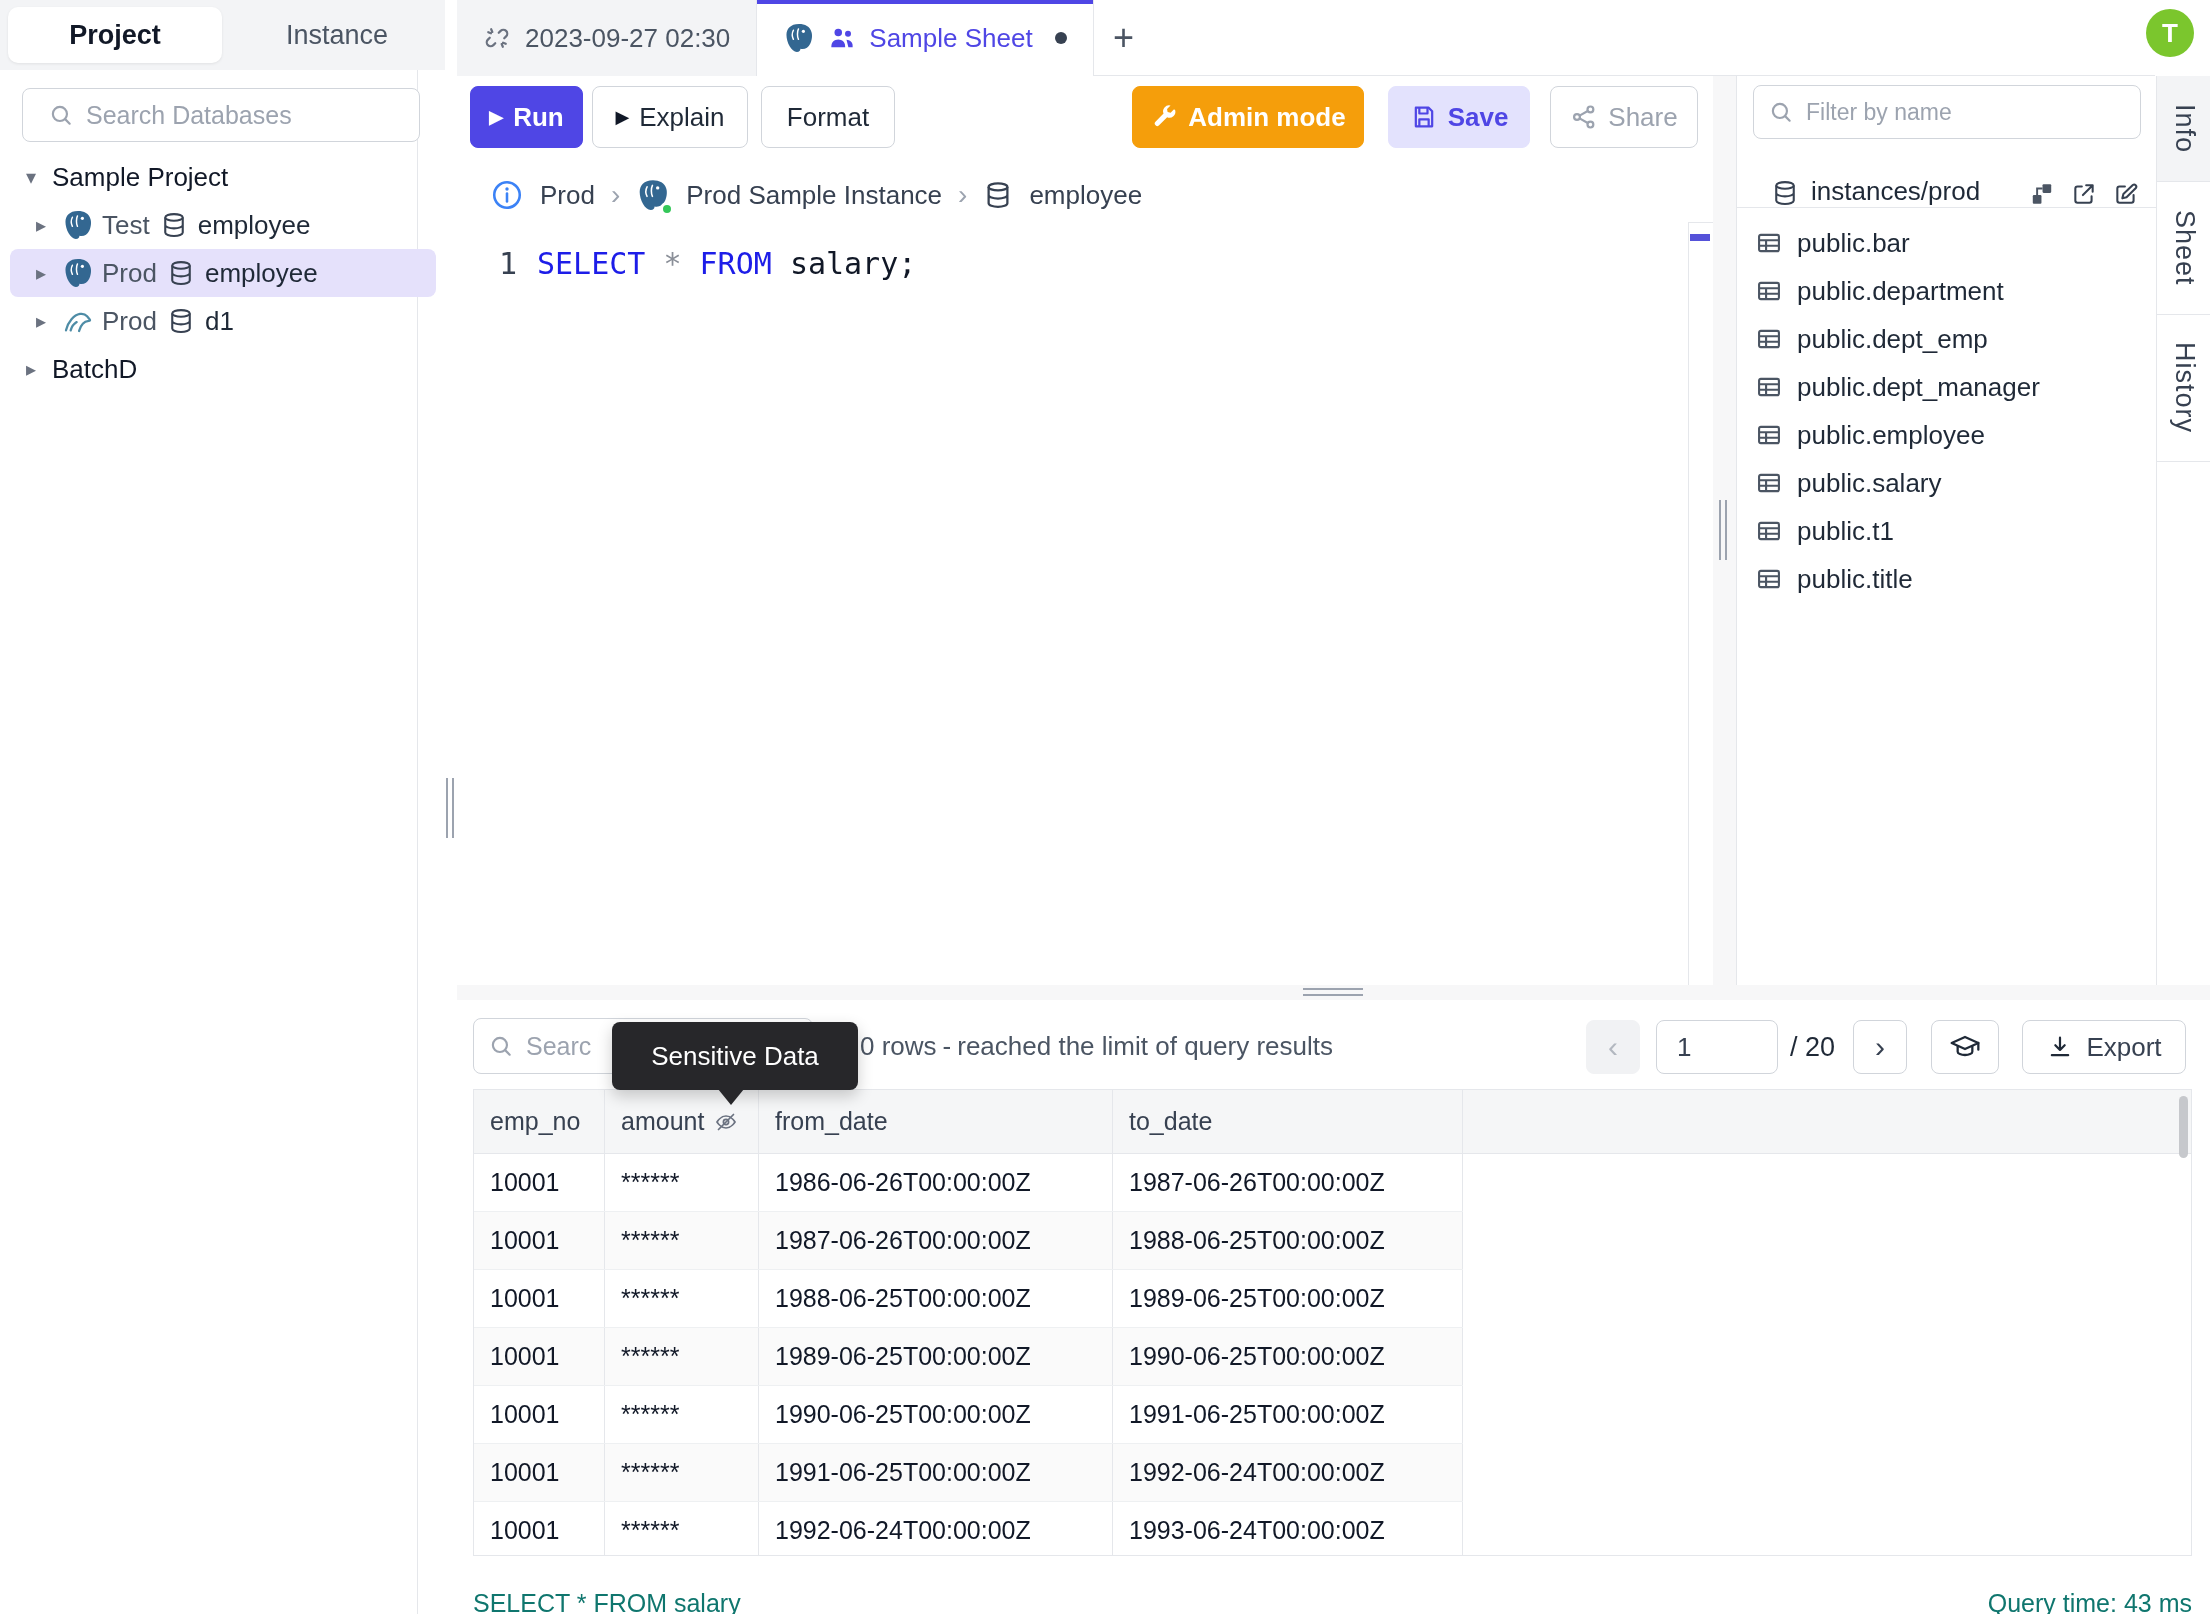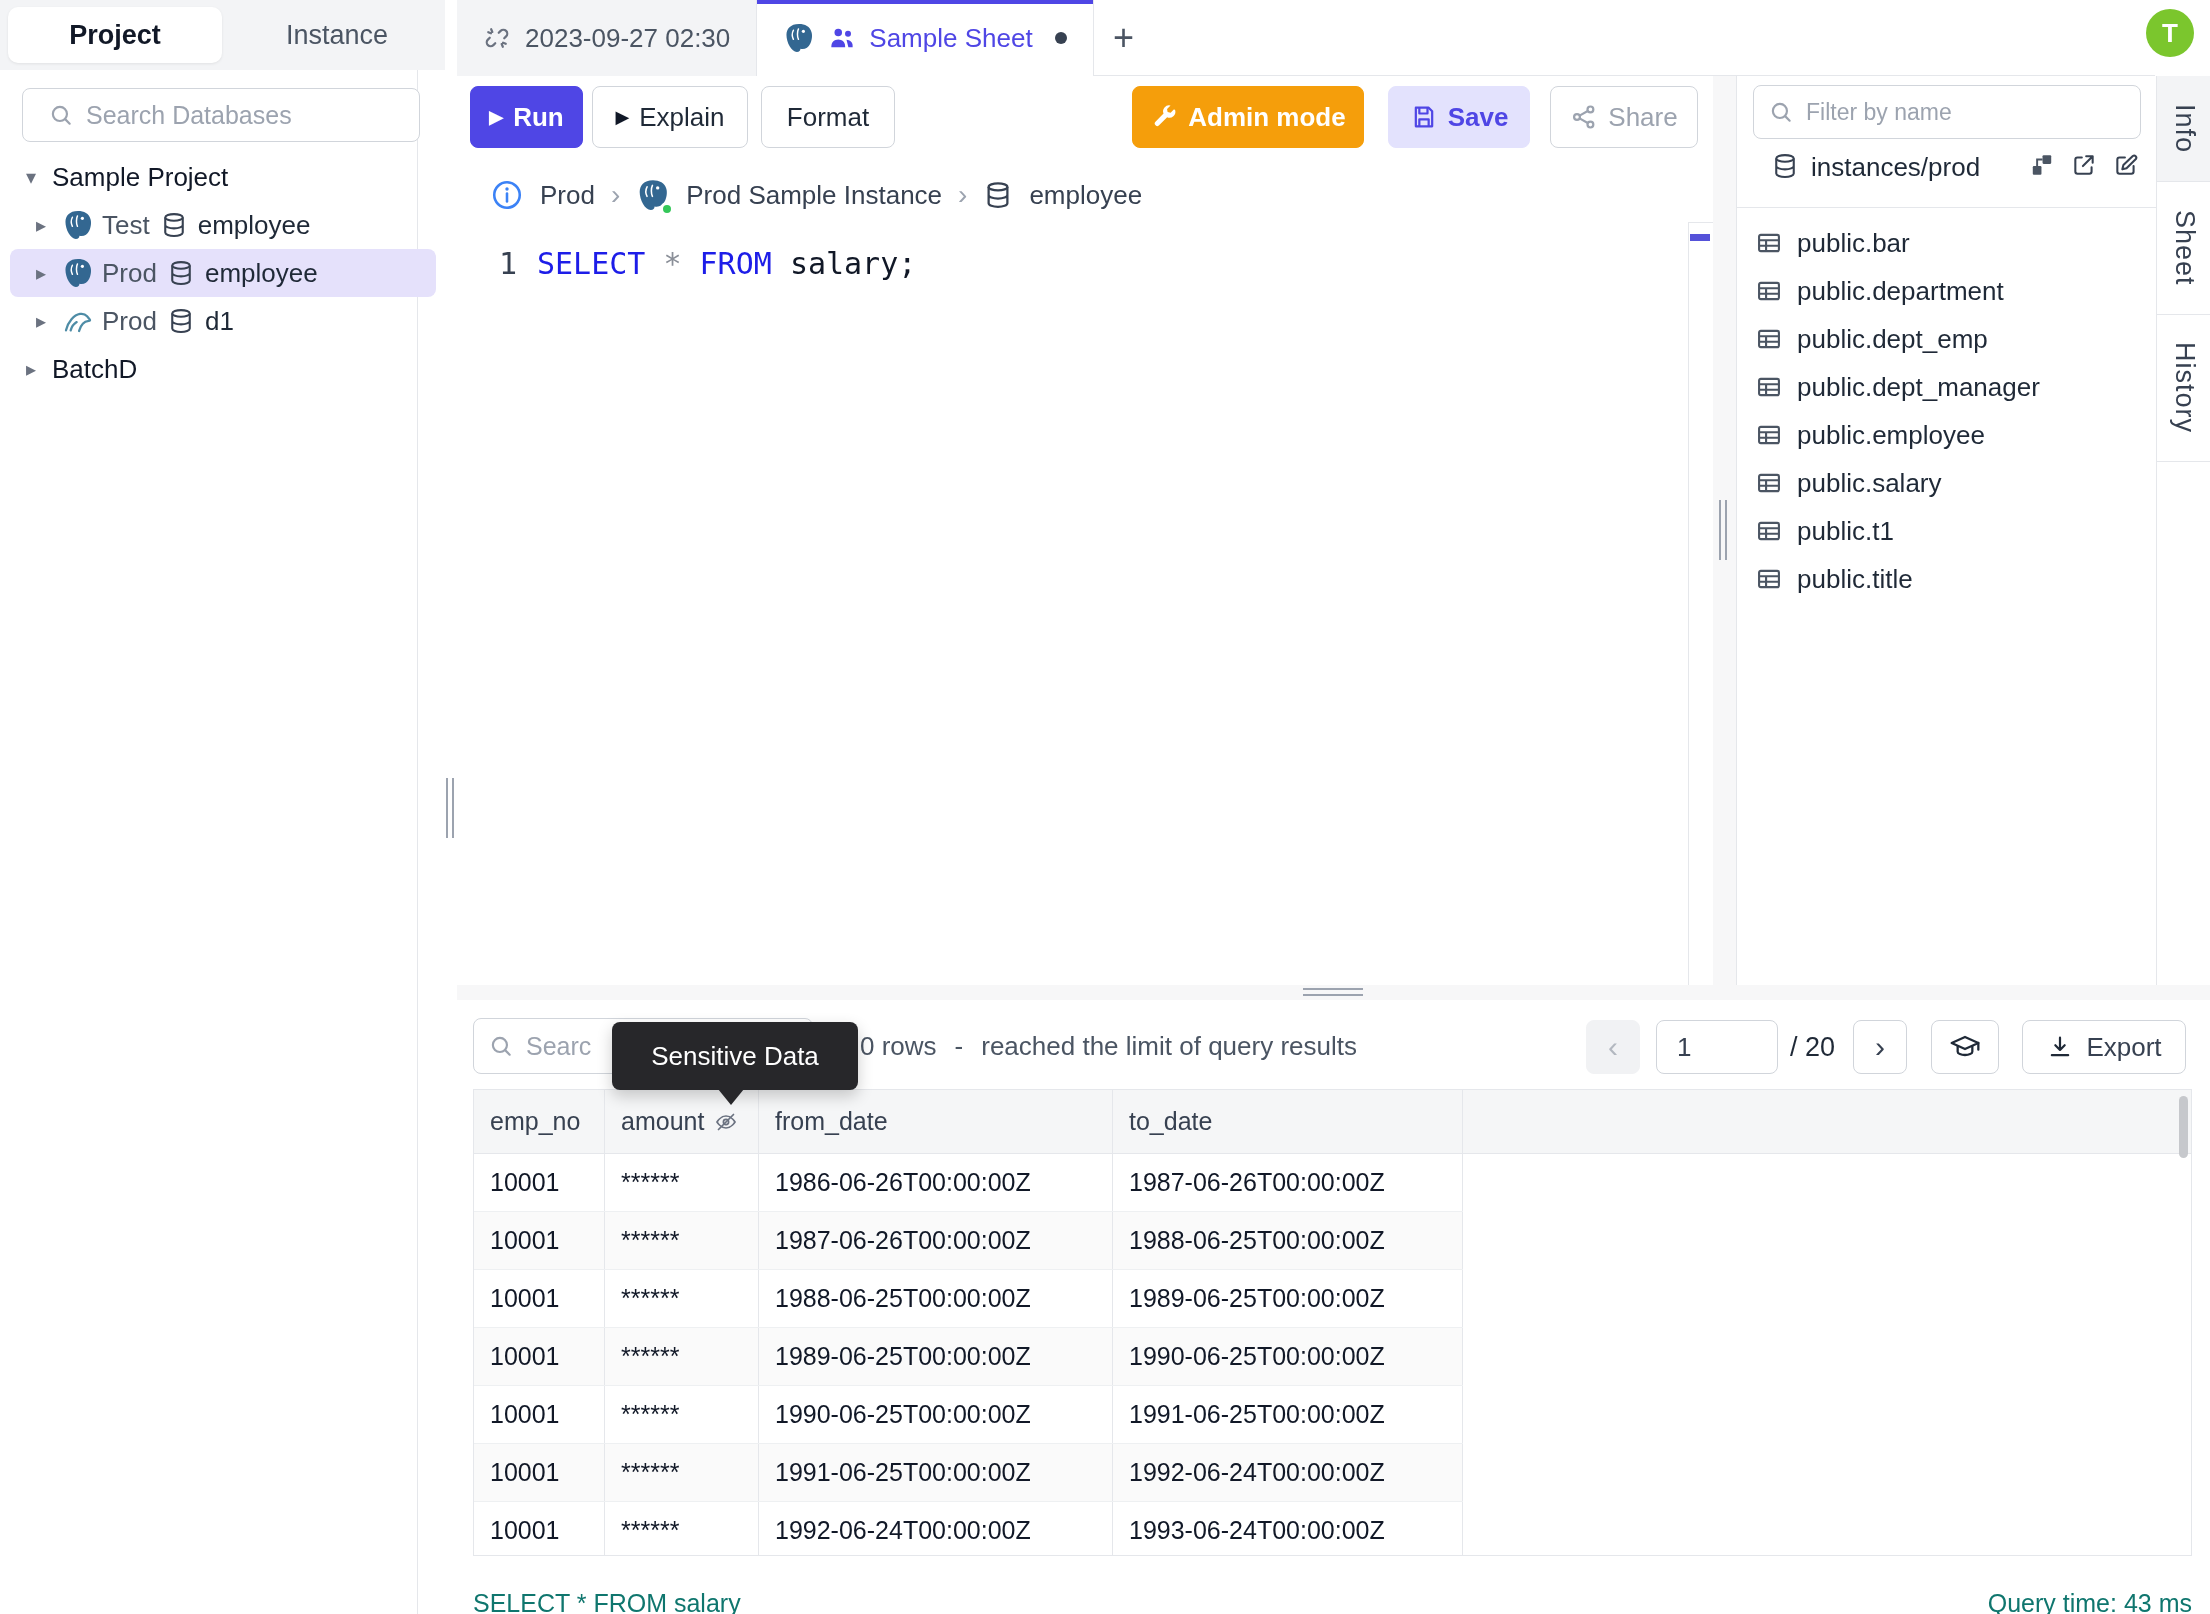--- a/index.html
+++ b/index.html
@@ -74,41 +74,41 @@
   #lsplit .grip{position:absolute;top:778px;left:1px;width:0;height:60px;border-left:2px solid #9ca3af;border-right:2px solid #9ca3af;padding-left:4px}
   #hsplit{left:457px;top:985px;width:1753px;height:15px;background:#f7f7f8;cursor:row-resize}
   #hsplit .grip{position:absolute;left:846px;top:3px;width:60px;height:0;border-top:2px solid #9ca3af;border-bottom:2px solid #9ca3af;padding-top:4px}
 
   
   #rpanel{left:1736px;top:76px;width:420px;height:909px;border-left:1px solid var(--border);background:#fff}
   #rp-filter{position:absolute;left:16px;top:9px;width:388px;height:54px;border:1px solid var(--input-border);border-radius:8px;
              display:flex;align-items:center;padding:0 14px;background:#fff}
   #rp-filter input{border:0;outline:0;font-size:23px;color:var(--text);width:100%;margin-left:12px;font-family:inherit}
   #rp-filter input::placeholder{color:var(--ph)}
-  #rp-instance{position:absolute;left:0;top:76px;width:420px;height:56px;display:flex;align-items:flex-start;padding:0 18px;
+  #rp-instance{position:absolute;left:0;top:76px;width:420px;height:56px;display:flex;align-items:flex-end;padding:0 18px;
                border-bottom:1px solid var(--border);font-size:26px;color:var(--text)}
   #rp-instance .grow{flex:1;margin-left:12px}
   #rp-instance .icon{margin-left:16px;cursor:pointer}
   #rp-list{position:absolute;left:0;top:134px;width:420px;bottom:0;overflow:hidden;padding-top:9px}
   .tbl-item{height:48px;display:flex;align-items:center;padding:0 18px;font-size:26px;color:var(--text);cursor:pointer}
   .tbl-item .icon{margin-right:14px}
 
   
   #sidetabs{left:2156px;top:76px;width:54px;height:909px;border-left:1px solid var(--border);background:#fff}
   .vtab{writing-mode:vertical-rl;display:flex;align-items:center;justify-content:center;width:54px;
         font-size:27px;color:#374151;border-bottom:1px solid var(--border);cursor:pointer;letter-spacing:1px}
   .vtab.active{background:var(--strip)}
 
   
   #results{left:457px;top:1000px;width:1753px;height:614px;background:#fff}
   #res-search{position:absolute;left:16px;top:18px;width:340px;height:56px;border:1px solid var(--input-border);
               border-radius:8px;display:flex;align-items:center;padding:0 14px;background:#fff}
   #res-search input{border:0;outline:0;font-size:25px;color:var(--text);width:100%;margin-left:12px;font-family:inherit}
   #res-search input::placeholder{color:var(--ph)}
-  #rows-info{position:absolute;left:403px;top:18px;height:56px;display:flex;align-items:center;gap:18px;font-size:26px;color:var(--text2)}
+  #rows-info{position:absolute;left:403px;top:18px;height:56px;display:flex;align-items:center;gap:6px;font-size:26px;color:var(--text2)}
   .pgbtn{position:absolute;top:20px;height:54px;border-radius:8px;display:flex;align-items:center;justify-content:center;
          font-size:30px;background:#fff;border:1px solid var(--input-border);color:#374151;cursor:pointer}
   #pg-prev{left:1129px;width:54px;background:#f1f2f4;border-color:#f1f2f4;color:#b3b8c0}
   #pg-input{left:1199px;width:122px;font-size:26px;justify-content:flex-start;padding-left:20px;cursor:text}
   #pg-total{position:absolute;left:1333px;top:20px;height:54px;display:flex;align-items:center;font-size:27px;color:var(--text)}
   #pg-next{left:1396px;width:54px}
   #pg-cap{left:1474px;width:68px}
   #pg-export{left:1565px;width:164px;font-size:26px;gap:12px}
 
   #grid{position:absolute;left:16px;top:89px;width:1719px;height:467px;border:1px solid var(--border);overflow:hidden;background:#fff}

